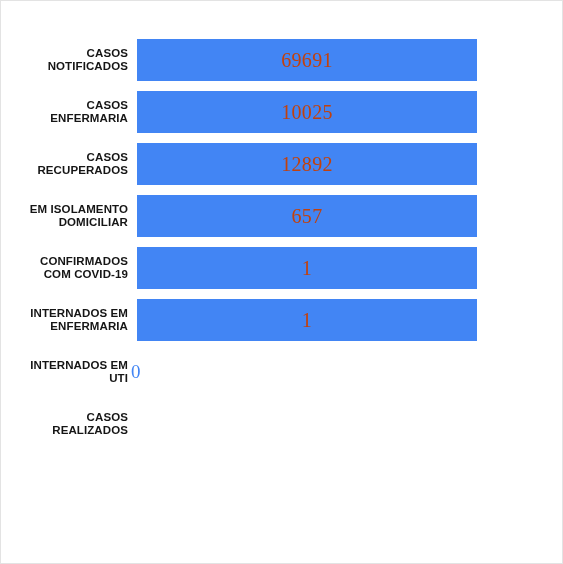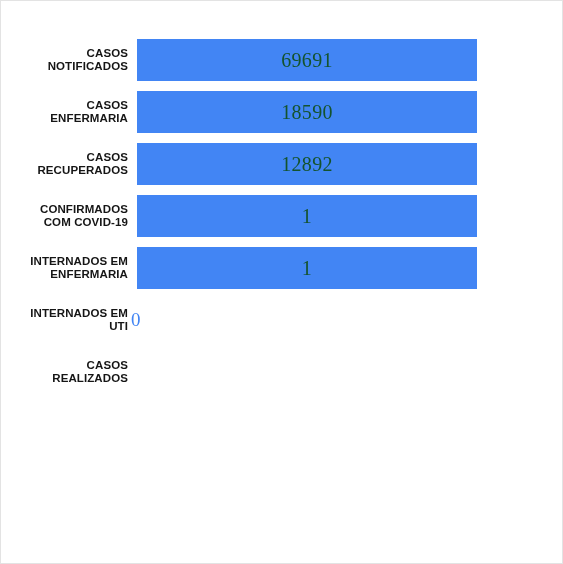--- a/index.html
+++ b/index.html
@@ -82,21 +82,21 @@
     left: 0;
     top: 0;
     width: 340px;
     height: 42px;
     display: flex;
     align-items: center;
     justify-content: center;
     font-family: "Liberation Serif", serif;
     font-size: 20px;
     font-weight: normal;
-    color: #14532d;
+    color: #c2410c;
     letter-spacing: 0.3px;
   }
   .bar-row.is-zero .bar-value {
     width: auto;
     justify-content: flex-start;
     color: #4285f4;
     font-size: 19px;
     left: -6px;
   }
 
@@ -119,31 +119,41 @@
           <div class="bar-value">69691</div>
         </div>
       </div>
       <div class="bar-row">
         <div class="row-label">
           <span class="lbl-line">CASOS</span>
           <span class="lbl-line">ENFERMARIA</span>
         </div>
         <div class="bar-track">
           <div class="bar-fill" style="background: rgb(66, 133, 244);"></div>
-          <div class="bar-value">18590</div>
+          <div class="bar-value">10025</div>
         </div>
       </div>
       <div class="bar-row">
         <div class="row-label">
           <span class="lbl-line">CASOS</span>
           <span class="lbl-line">RECUPERADOS</span>
         </div>
         <div class="bar-track">
           <div class="bar-fill" style="background: rgb(66, 133, 244);"></div>
           <div class="bar-value">12892</div>
+        </div>
+      </div>
+      <div class="bar-row">
+        <div class="row-label">
+          <span class="lbl-line">EM ISOLAMENTO</span>
+          <span class="lbl-line">DOMICILIAR</span>
+        </div>
+        <div class="bar-track">
+          <div class="bar-fill" style="background: rgb(66, 133, 244);"></div>
+          <div class="bar-value">657</div>
         </div>
       </div>
       <div class="bar-row">
         <div class="row-label">
           <span class="lbl-line">CONFIRMADOS</span>
           <span class="lbl-line">COM COVID-19</span>
         </div>
         <div class="bar-track">
           <div class="bar-fill" style="background: rgb(66, 133, 244);"></div>
           <div class="bar-value">1</div>

